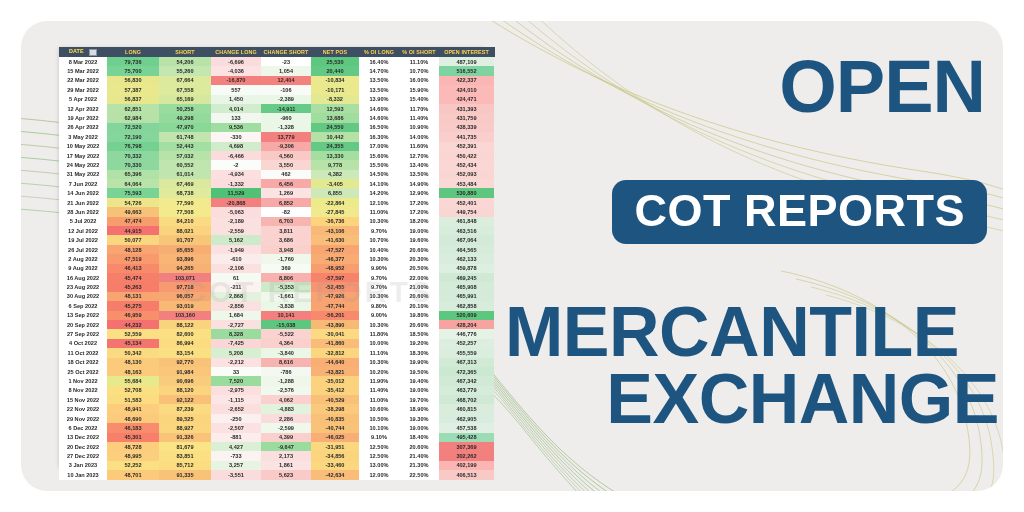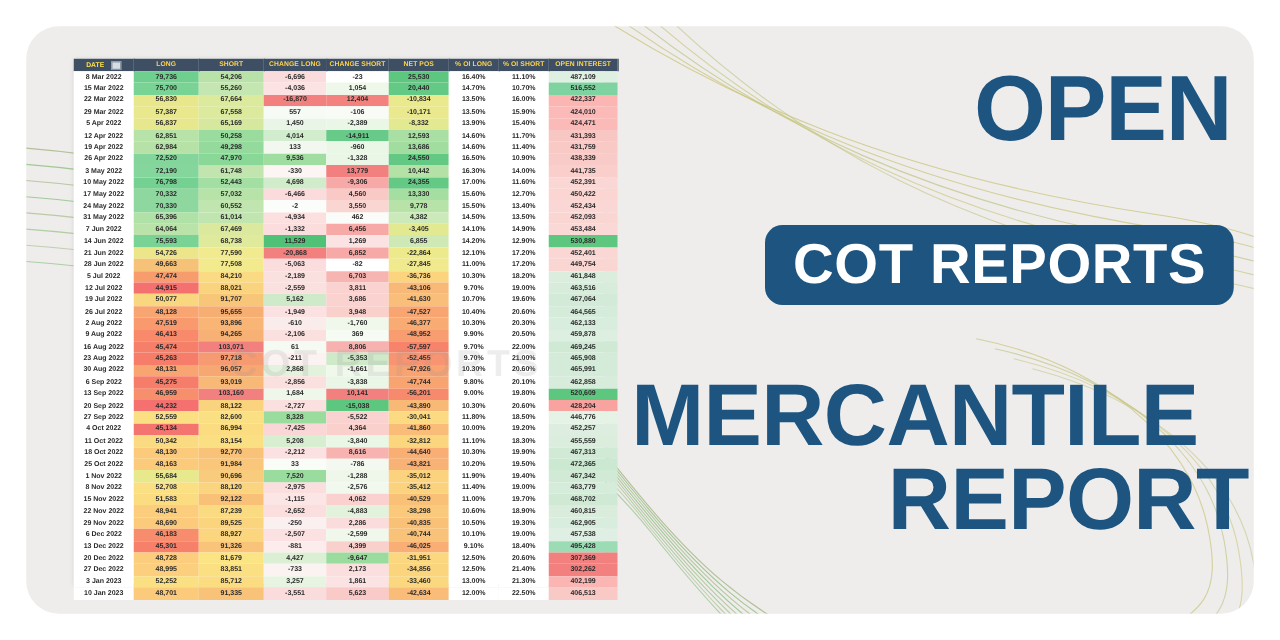--- a/index.html
+++ b/index.html
@@ -633,18 +633,18 @@
       <div class="watermark">COT REPORTS</div>
     </div>
 
     <div class="promo">
       <div class="free">OPEN</div>
       <div class="cotbox">
         <span>COT REPORTS</span>
       </div>
       <div class="simplified">
         <span>MERCANTILE</span>
-        <span class="l2">REPORT</span>
+        <span class="l2">EXCHANGE</span>
       </div>
     </div>
 
   </div>
 </div>
 
 </body></html>

